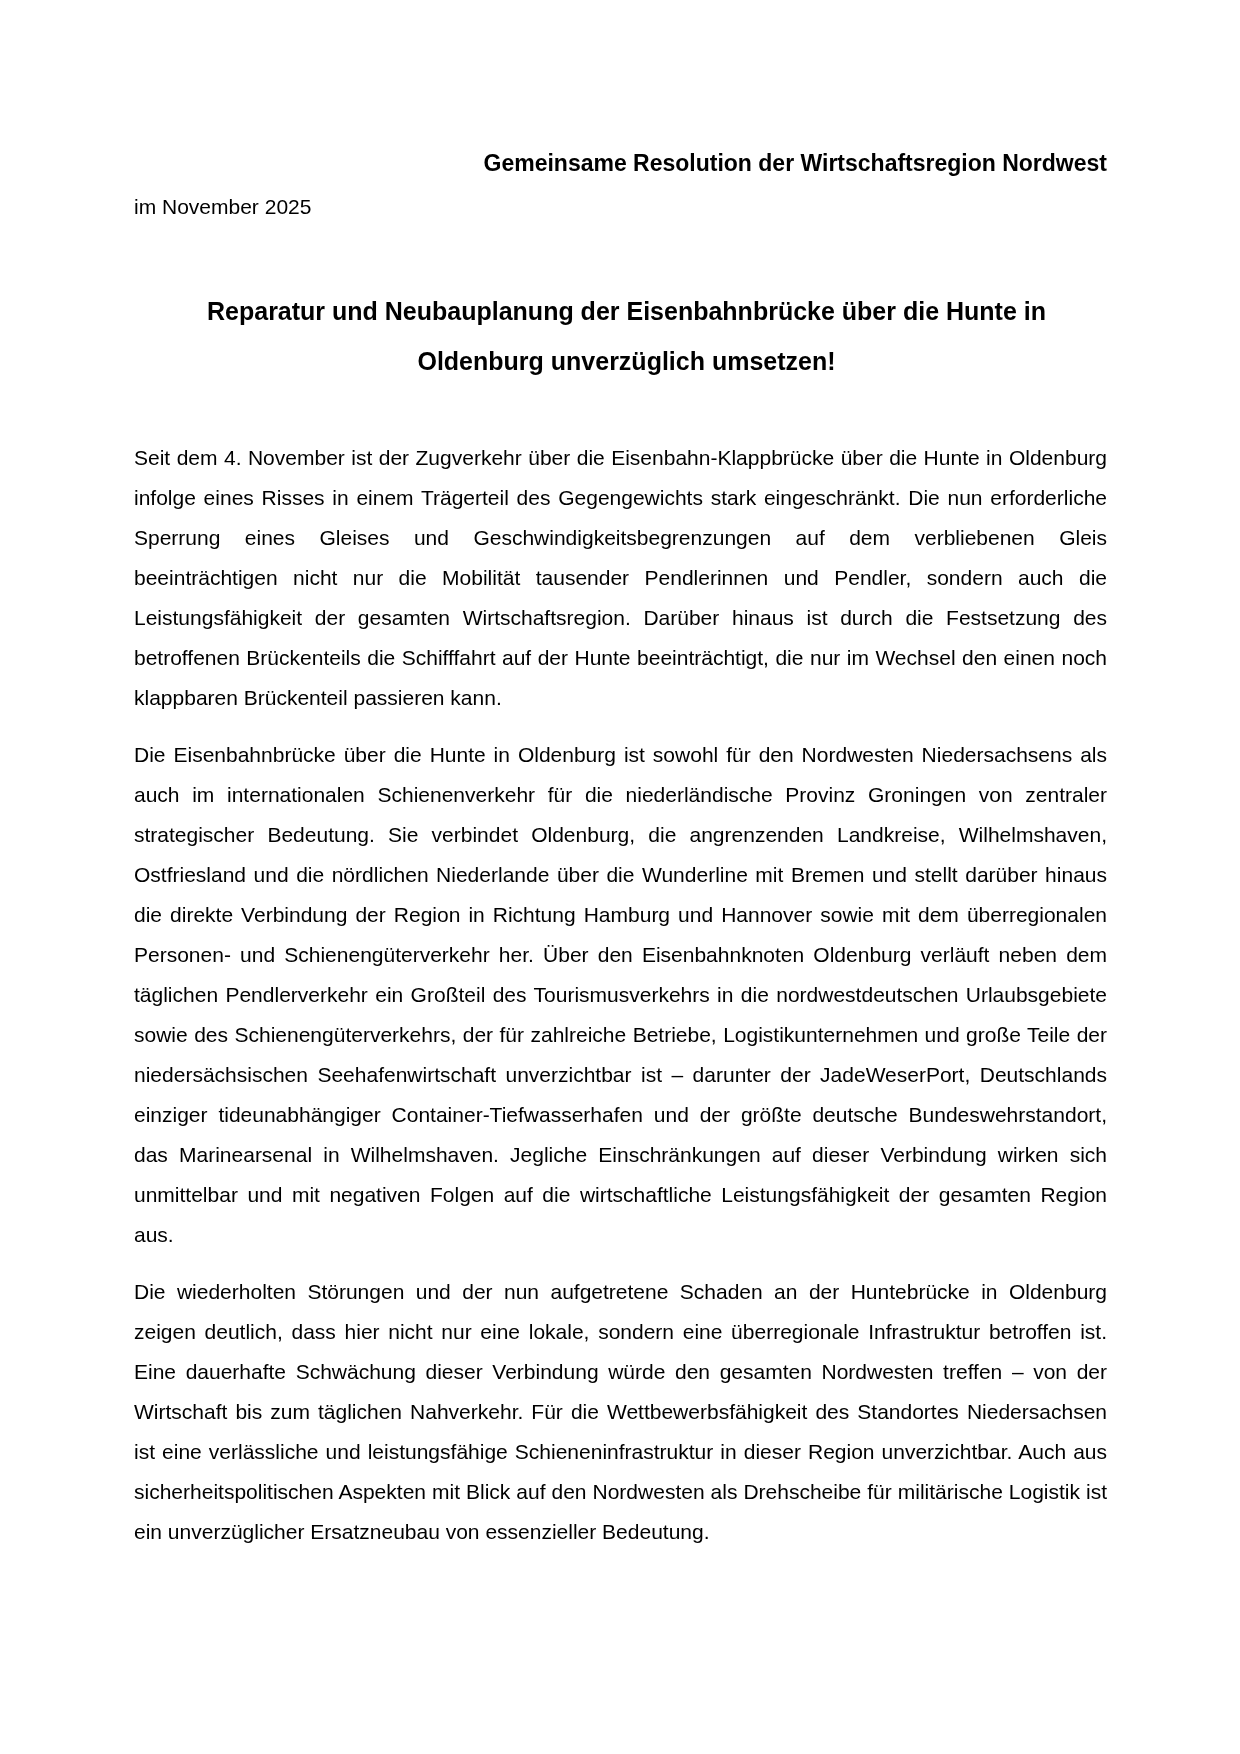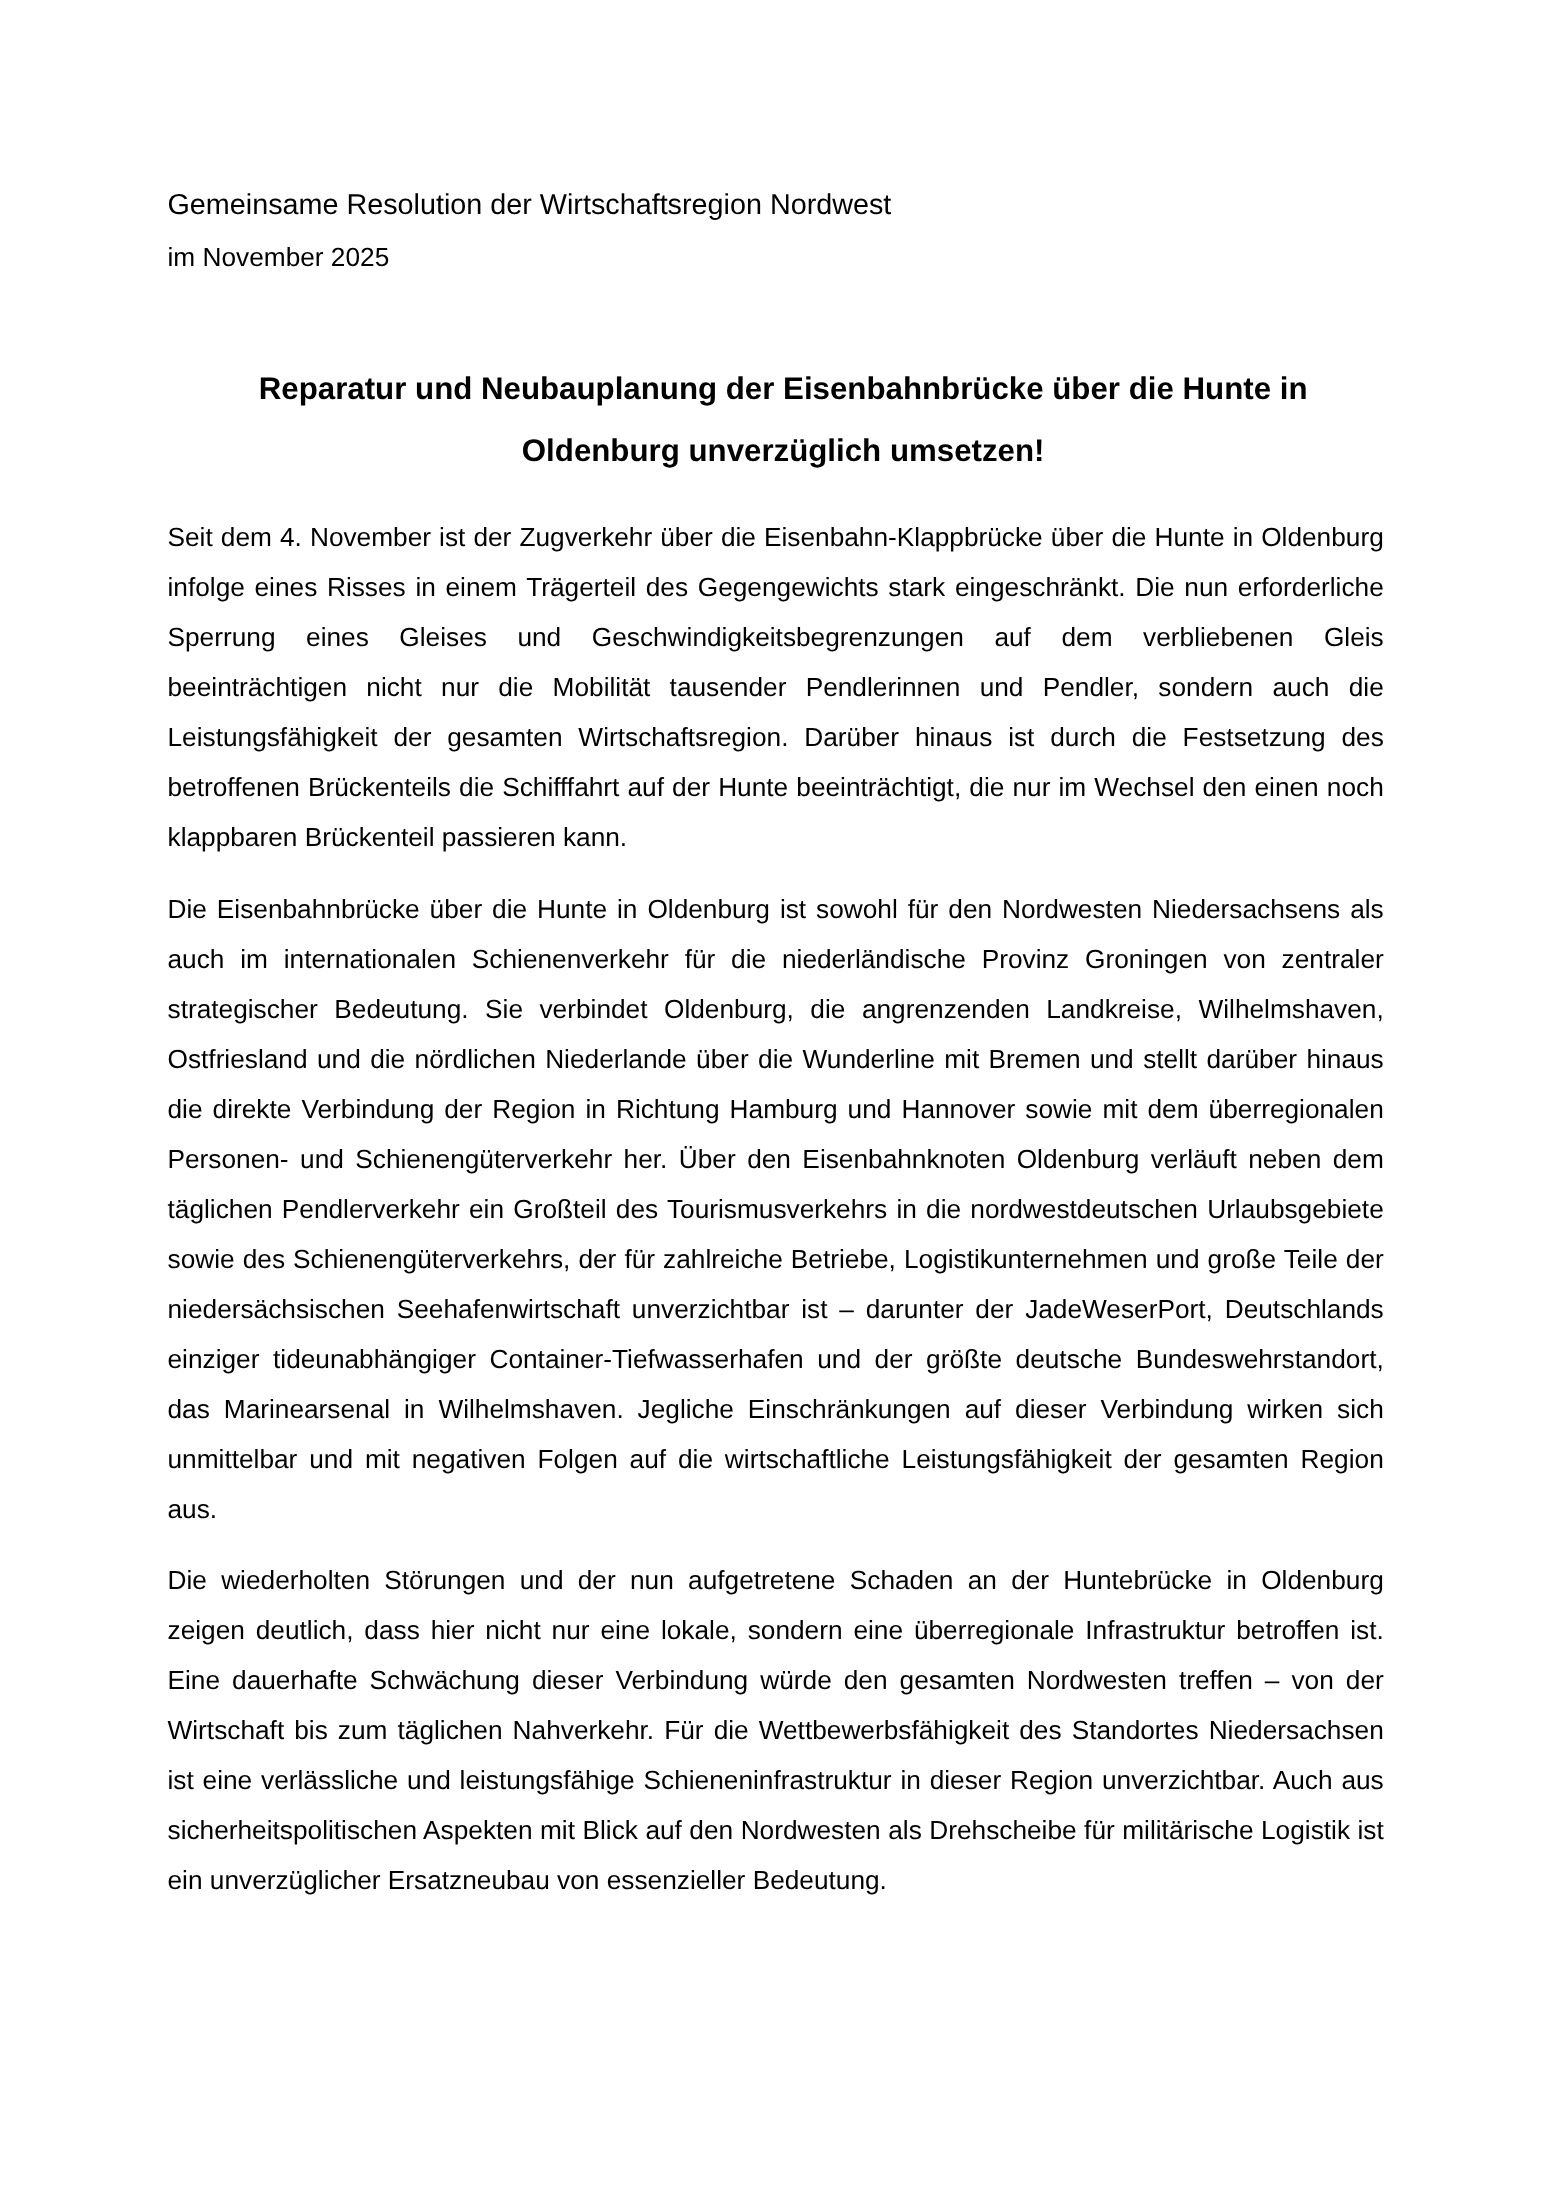--- a/index.html
+++ b/index.html
@@ -15,41 +15,41 @@
     margin: 0 auto;
     background: #ffffff;
     box-sizing: border-box;
     padding: 148px 133px 0 134px;
     font-family: "Liberation Sans", "DejaVu Sans", sans-serif;
     color: #000000;
     overflow: hidden;
   }
   .doc-title {
     margin: 0;
-    text-align: left;
+    text-align: right;
     font-size: 23px;
-    font-weight: normal;
+    font-weight: bold;
     line-height: 30px;
   }
   .doc-date {
     margin: 14px 0 0 0;
     text-align: left;
     font-size: 21px;
     font-weight: normal;
     line-height: 30px;
   }
   .doc-heading {
     margin: 64px 0 0 12px;
     text-align: center;
     font-size: 25px;
     font-weight: bold;
     line-height: 50px;
   }
   .doc-body {
-    margin-top: 25px;
+    margin-top: 52px;
   }
   .doc-body p {
     margin: 0 0 17px 0;
     font-size: 21px;
     line-height: 40px;
     text-align: justify;
     text-justify: inter-word;
     hyphens: none;
   }
 </style>

